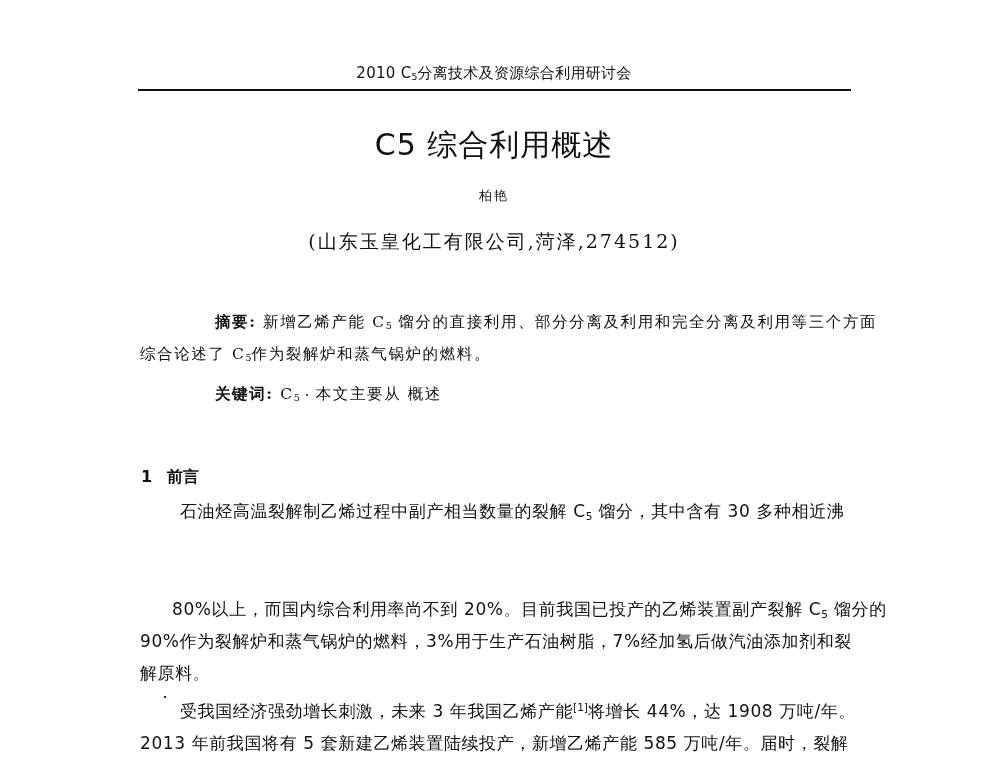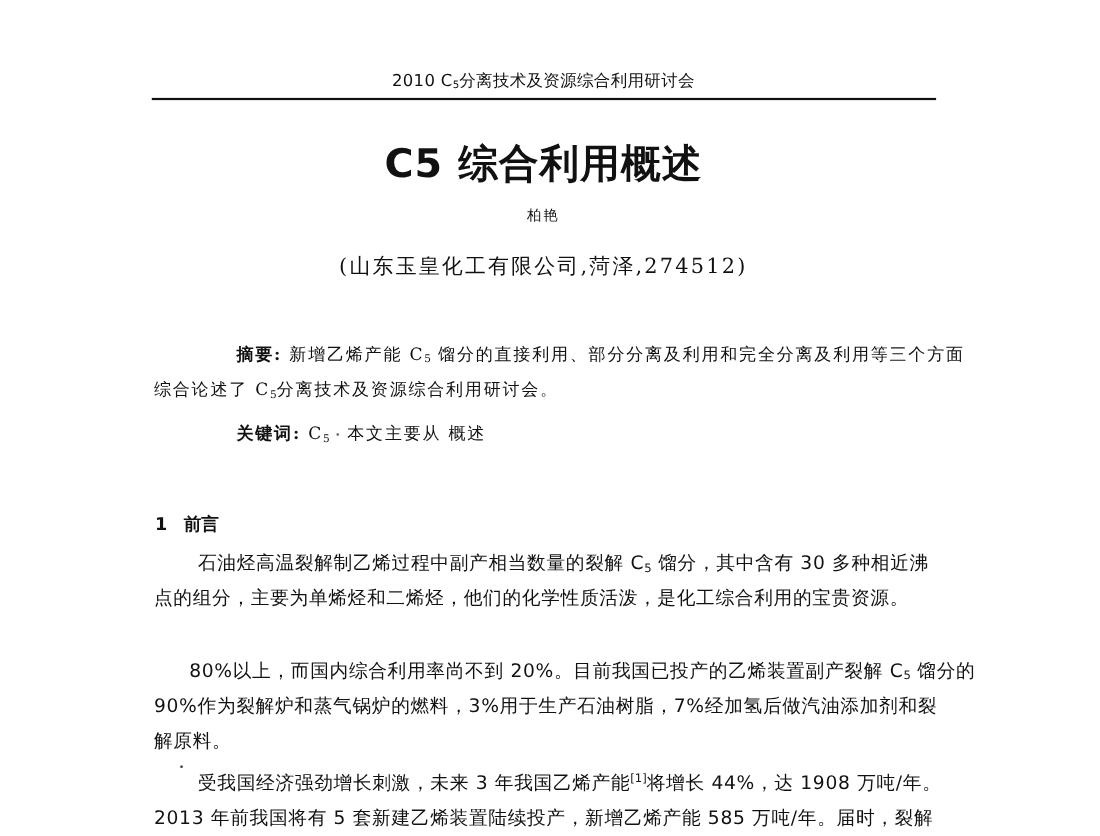--- a/index.html
+++ b/index.html
@@ -37,22 +37,22 @@
     width: 713px;
     height: 0;
     border-top: 2px solid #111;
   }
   .title {
     position: absolute;
     left: 138px;
     width: 712px;
     top: 125px;
     text-align: center;
-    font-size: 36px;
-    font-weight: bold;
+    font-size: 30px;
+    font-weight: normal;
     font-family: "DejaVu Sans", "Liberation Sans", sans-serif;
     letter-spacing: 1px;
   }
   .author {
     position: absolute;
     left: 138px;
     width: 712px;
     top: 187px;
     text-align: center;
     font-size: 13px;
@@ -142,38 +142,35 @@
 
   <div class="title">C5 综合利用概述</div>
   <div class="author">柏艳</div>
   <div class="affiliation">(山东玉皇化工有限公司,菏泽,274512)</div>
 
   <div class="abstract-line" style="left:176px; top:312px;">
     <span class="label">摘要:</span>
     <span>新增乙烯产能 C</span><span class="sub">5</span><span> 馏分的直接利用、部分分离及利用和完全分离及利用等三个方面</span>
   </div>
   <div class="abstract-line" style="top:344px;">
-    <span>综合论述了 C</span><span class="sub">5</span><span>分离技术及资源综合利用研讨会。</span>
+    <span>综合论述了 C</span><span class="sub">5</span><span>作为裂解炉和蒸气锅炉的燃料。</span>
   </div>
 
   <div class="abstract-line" style="left:176px; top:384px;">
     <span class="label">关键词:</span>
     <span><span>C</span><span class="sub">5</span></span><span class="kw-dot"></span><span>本文主要从</span>
     <span>概述</span>
   </div>
 
   <div class="section-heading">
     <span class="num">1</span><span>前言</span>
   </div>
 
   <div class="body-line indent" style="top:500px;">
     <span>石油烃高温裂解制乙烯过程中副产相当数量的裂解 C</span><span class="sub">5</span><span> 馏分，其中含有 30 多种相近沸</span>
-  </div>
-  <div class="body-line" style="top:532px;">
-    <span>点的组分，主要为单烯烃和二烯烃，他们的化学性质活泼，是化工综合利用的宝贵资源。</span>
   </div>
 
   <div class="body-line" style="top:598px;margin-left:32px;">
     <span>80%以上，而国内综合利用率尚不到 20%。目前我国已投产的乙烯装置副产裂解 C</span><span class="sub">5</span><span> 馏分的</span>
   </div>
   <div class="body-line" style="top:630px;">
     <span>90%作为裂解炉和蒸气锅炉的燃料，3%用于生产石油树脂，7%经加氢后做汽油添加剂和裂</span>
   </div>
   <div class="body-line" style="top:662px;">
     <span>解原料。</span>

